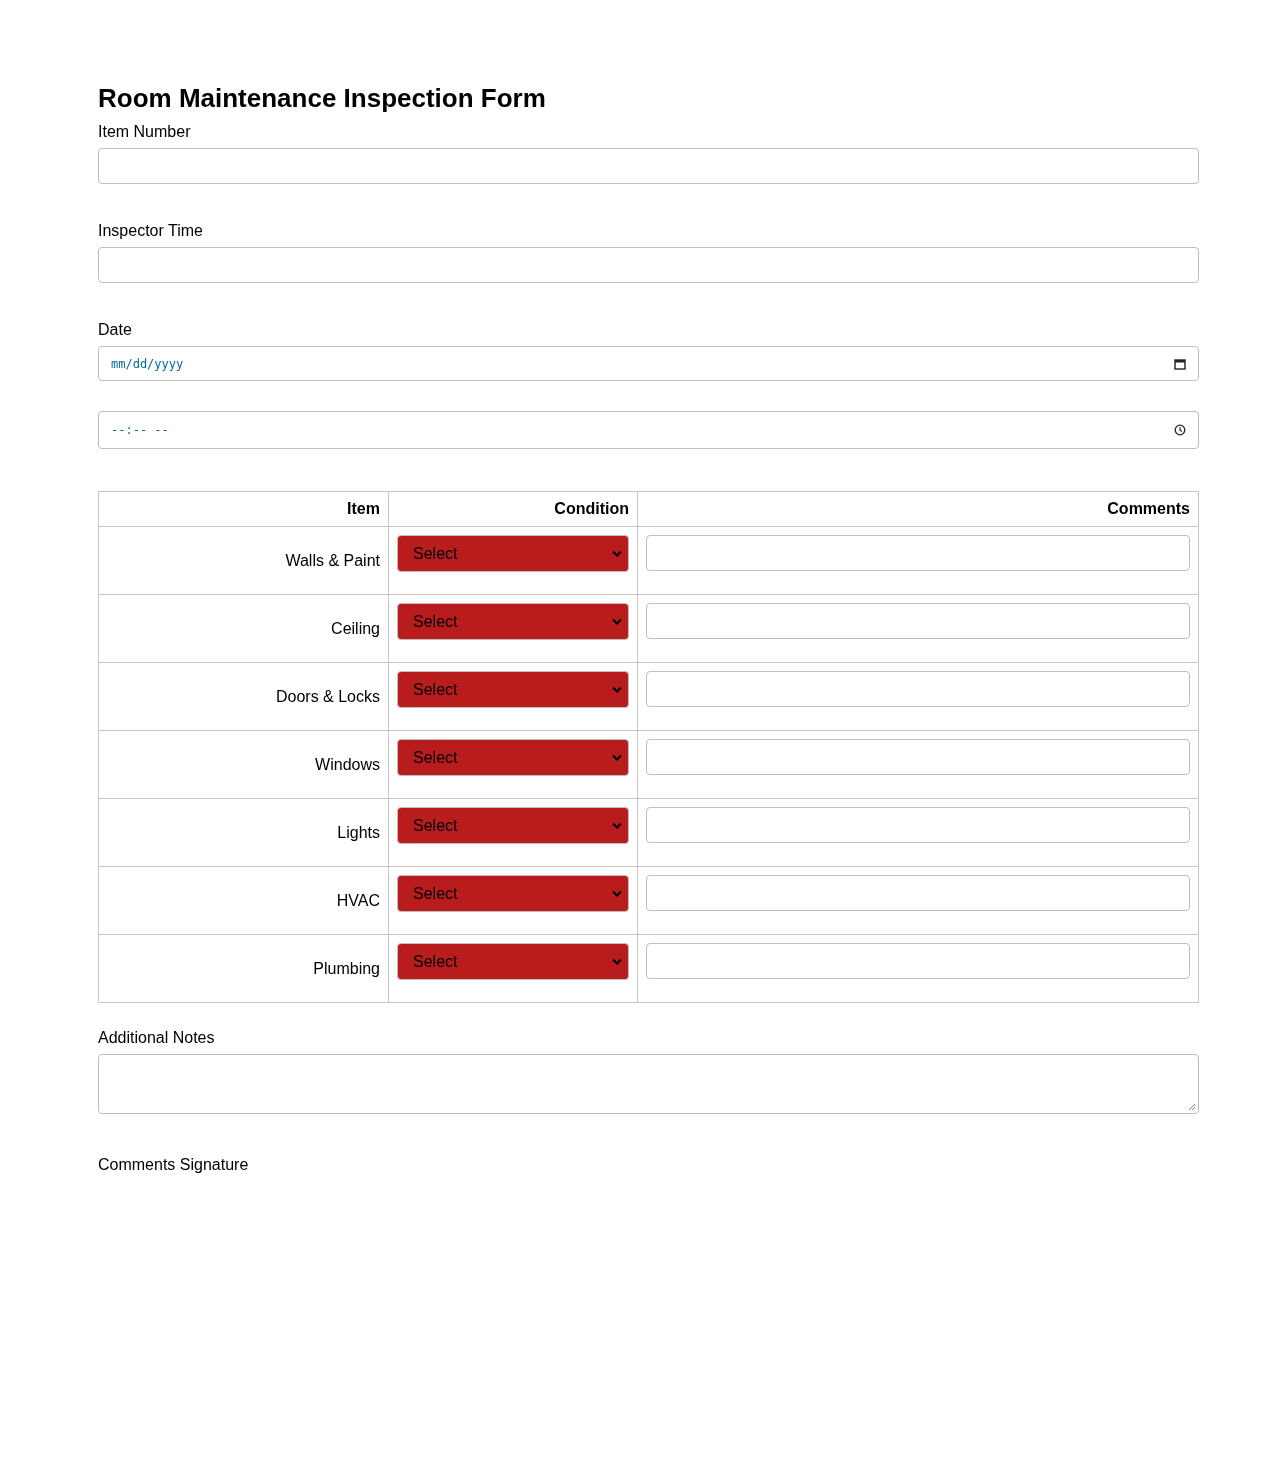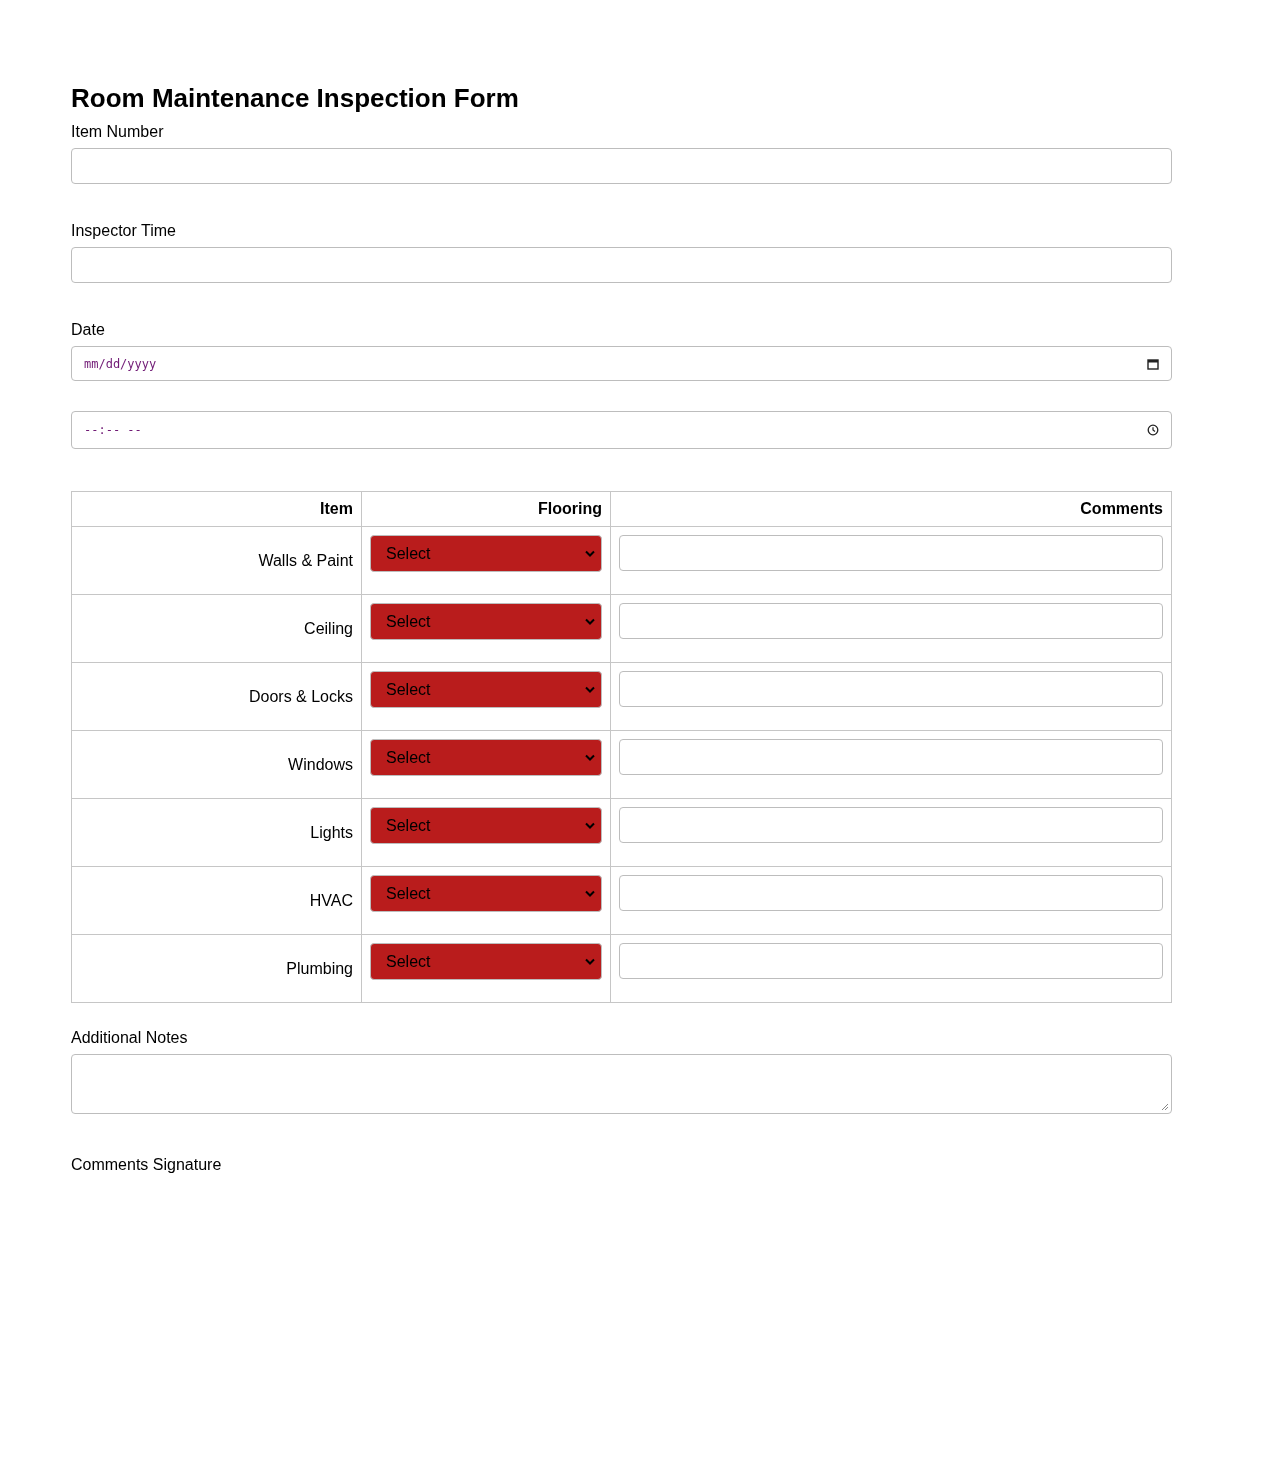--- a/index.html
+++ b/index.html
@@ -5,21 +5,21 @@
     html, body { margin: 0; padding: 0; background: #ffffff; }
     body {
       font-family: "Liberation Sans", sans-serif;
       color: #000;
       width: 1263px;
       height: 1462px;
       position: relative;
     }
     .container {
       position: absolute;
-      left: 71px;
+      left: 98px;
       top: 80px;
       width: 1101px;
     }
     h1 {
       font-size: 26px;
       font-weight: bold;
       margin: 0;
       height: 36px;
       line-height: 36px;
     }
@@ -36,21 +36,21 @@
       height: 36px;
       border: 1px solid #bdbdbd;
       border-radius: 4px;
       background: #fff;
       display: flex;
       align-items: center;
       justify-content: space-between;
       padding: 0 12px;
       font-family: "DejaVu Sans Mono", monospace;
       font-size: 12px;
-      color: #701a75;
+      color: #0369a1;
     }
     .field-gap { height: 31px; }
     .date-input { height: 35px; }
     .time-input { height: 38px; }
     .icon-svg { display: block; }
 
     table {
       border-collapse: collapse;
       width: 1101px;
       margin-top: 42px;
@@ -138,21 +138,21 @@
         <circle cx="6" cy="6" r="4.8" fill="none" stroke="#222" stroke-width="1.3"></circle>
         <path d="M6 3.2 V6 L8 7.5" fill="none" stroke="#222" stroke-width="1.2"></path>
       </svg>
     </span>
   </div>
 
   <table>
     <thead>
       <tr>
         <th class="col-item">Item</th>
-        <th class="col-cond">Flooring</th>
+        <th class="col-cond">Condition</th>
         <th>Comments</th>
       </tr>
     </thead>
     <tbody>
       <tr>
         <td class="item">Walls &amp; Paint</td>
         <td>
             <div class="select">
               <span>Select</span>
               <span>

